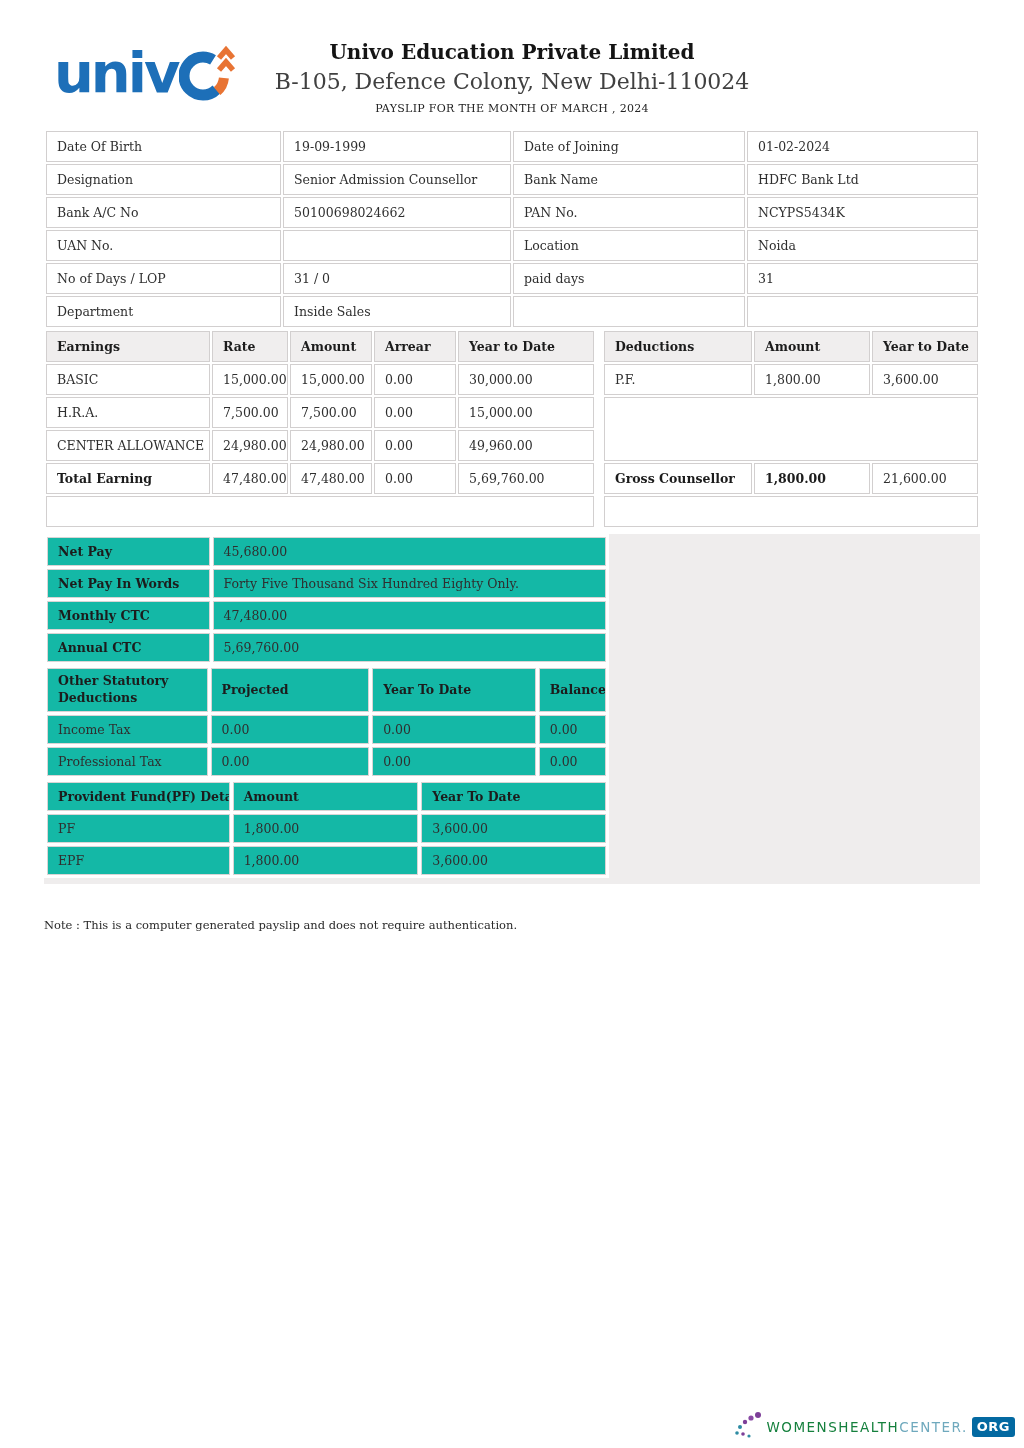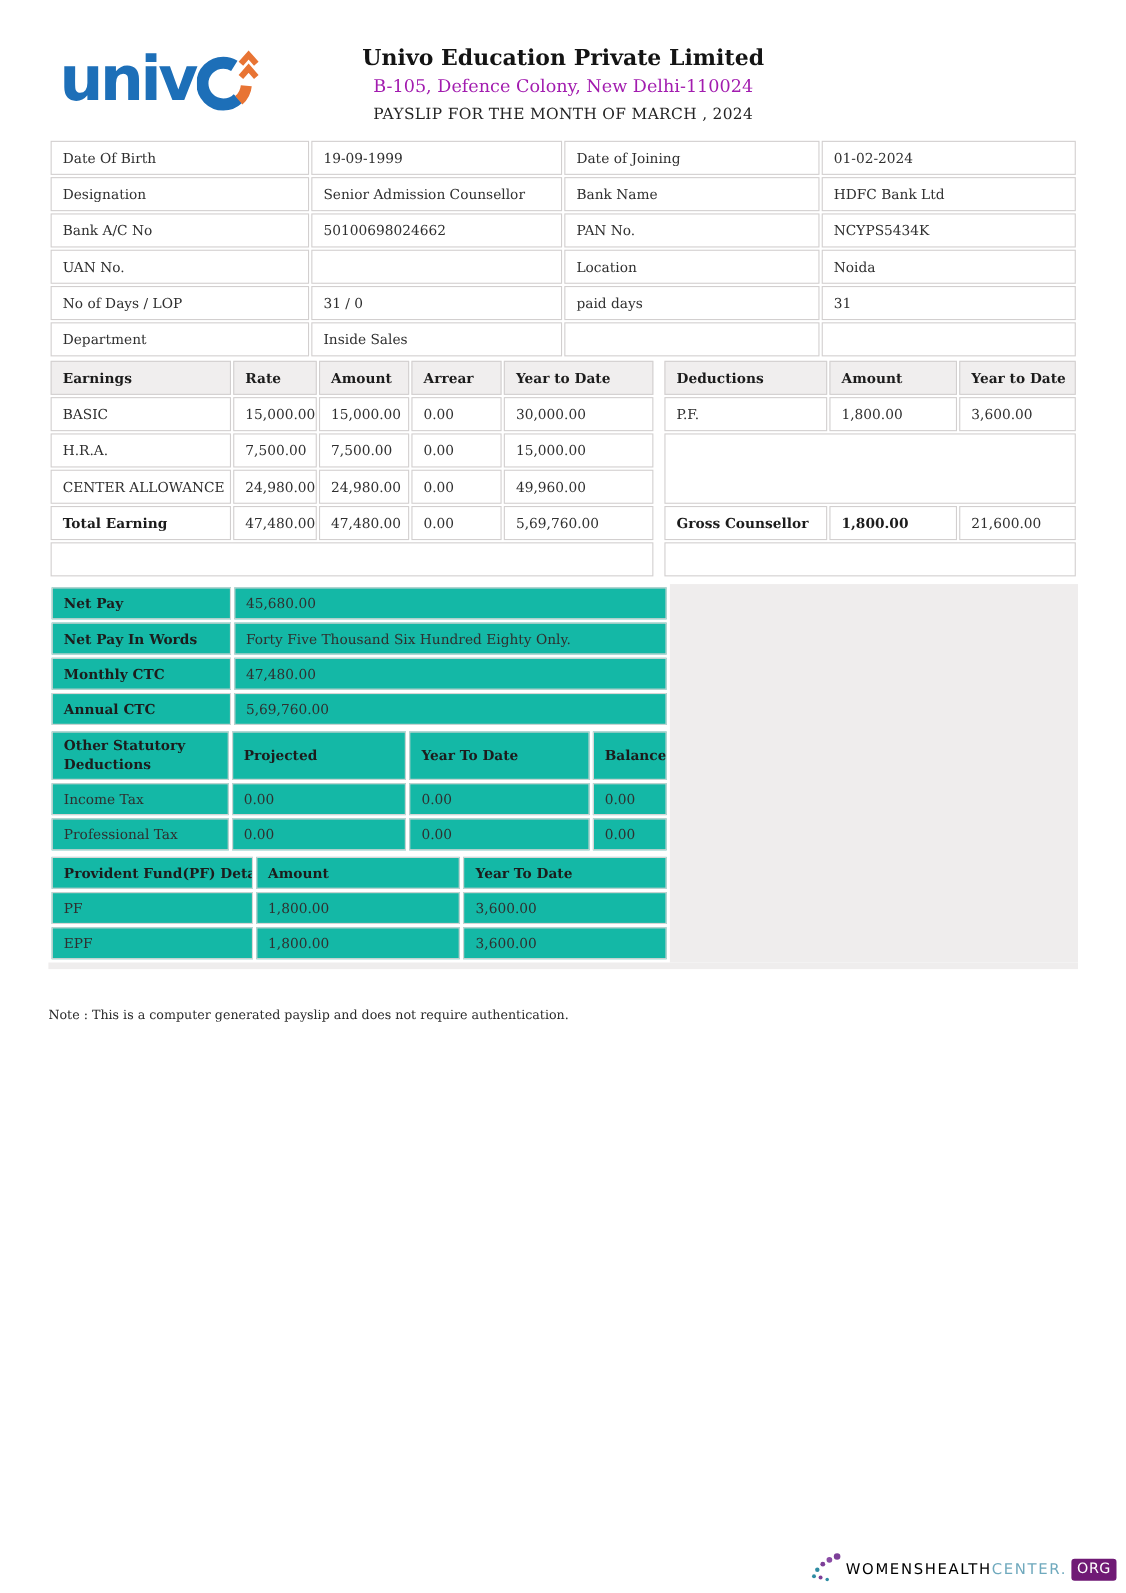--- a/index.html
+++ b/index.html
@@ -18,22 +18,22 @@
   .header { position:relative; padding-top:40px; }
   .logo { position:absolute; left:54px; top:44px; display:flex; align-items:center; }
   .logo-univ {
     font-family:"DejaVu Sans", sans-serif;
     font-weight:bold; font-size:56px; line-height:56px;
     color:#1d6fb8; letter-spacing:-3px;
   }
   .logo-o { margin-left:2px; }
   .head-center { text-align:center; }
   .company-name { font-size:20px; font-weight:bold; color:#141414; }
-  .company-address { font-size:16px; margin-top:5px; color:#a21caf; }
-  .payslip-title { font-size:14px; margin-top:8px; color:#232323; letter-spacing:0.3px; }
+  .company-address { font-size:22px; margin-top:5px; color:#404040; }
+  .payslip-title { font-size:11px; margin-top:8px; color:#232323; letter-spacing:0.3px; }
 
   
   table { border-collapse:separate; table-layout:fixed; width:936px; }
   td {
     border:1px solid #d2cfcf;
     font-size:12.5px;
     padding:0 10px;
     height:31px;
     vertical-align:middle;
     overflow:hidden; white-space:nowrap;
@@ -64,24 +64,24 @@
   
   .note { font-size:11.5px; margin-top:34px; color:#2a2a2a; }
 
   
   .footer-brand {
     position:absolute; right:9px; bottom:8px;
     display:flex; align-items:center;
     font-family:"DejaVu Sans", sans-serif;
   }
   .brand-dots { margin-right:2px; margin-top:-4px; }
-  .brand-left { color:#000000; font-size:13.5px; letter-spacing:1.5px; }
+  .brand-left { color:#15803d; font-size:13.5px; letter-spacing:1.5px; }
   .brand-right { color:#6fa9bd; font-size:13.5px; letter-spacing:1.5px; }
   .brand-badge {
-    background:#701a75; color:#ffffff; font-weight:normal;
+    background:#0369a1; color:#ffffff; font-weight:bold;
     font-size:13px; padding:2px 5px 3px 5px; border-radius:3px; margin-left:4px;
     letter-spacing:0.5px;
   }
 </style>
 </head>
 <body>
 
 <div class="header">
   <div class="logo">
     <span class="logo-univ">univ</span>

